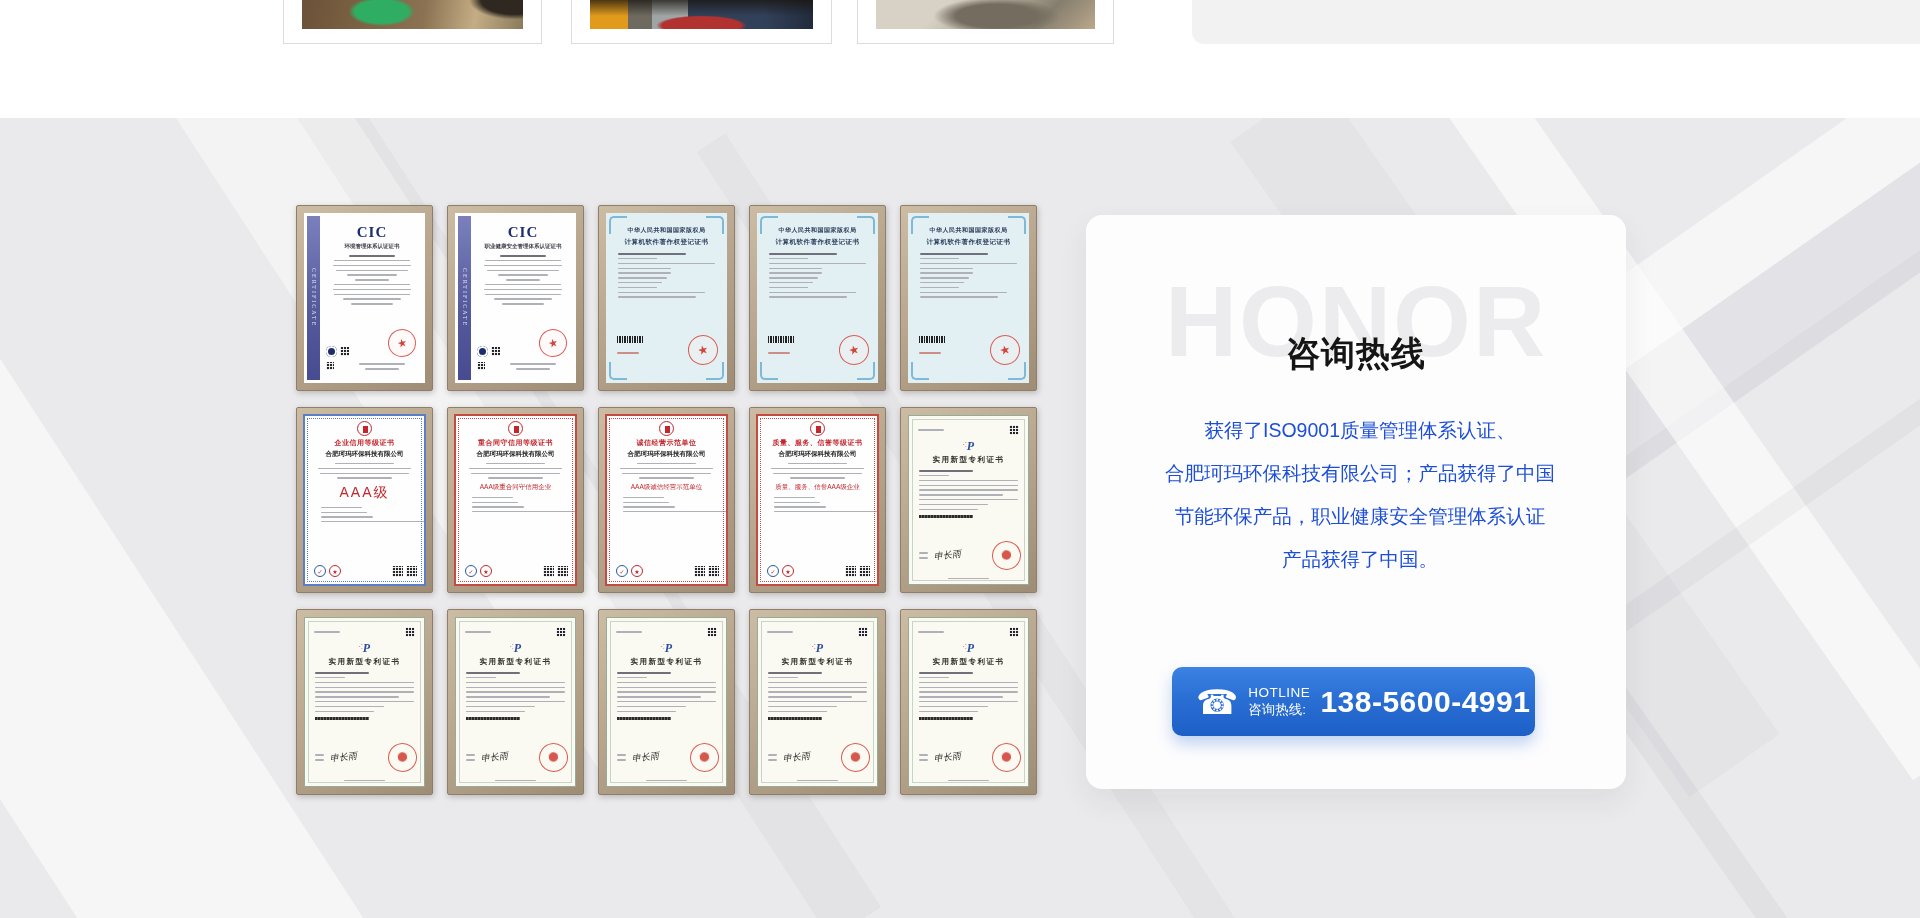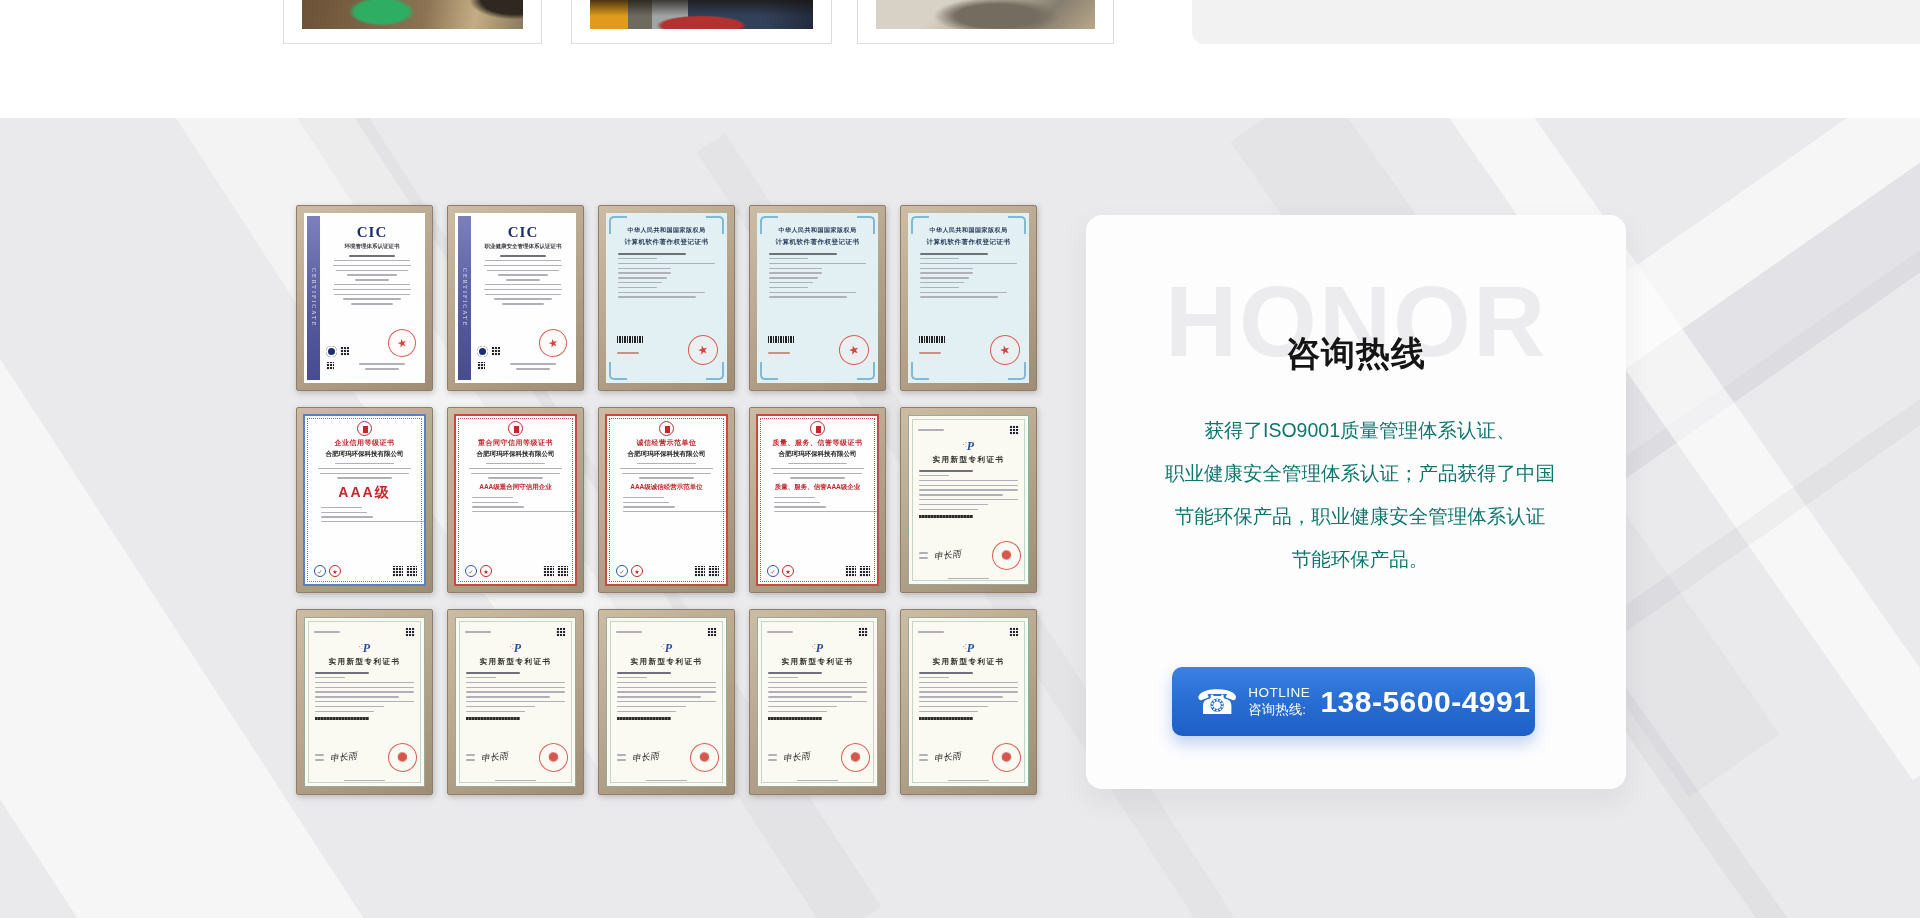--- a/index.html
+++ b/index.html
@@ -105,21 +105,21 @@
   .cert-credit .paper::after { content:""; position:absolute; inset:2px;
       border:1px dotted var(--bc); pointer-events:none; }
   .cd-emblem { width:15px; height:15px; border-radius:50%; border:1.2px solid #c1272d;
       margin:5px auto 2px; position:relative; background:#fff; }
   .cd-emblem::after { content:""; position:absolute; left:4.5px; top:3.5px; width:5px; height:7px; background:#c1272d; }
   .cd-title { text-align:center; font-size:7px; font-weight:bold; color:#c1272d;
       letter-spacing:.5px; white-space:nowrap; }
   .cd-company { text-align:center; font-size:6.5px; font-weight:bold; color:#1c1c1c;
       margin-top:2px; white-space:nowrap; }
   .cd-lines1 { margin:4px 10px 0; }
-  .cd-grade { text-align:center; margin-top:4px; font-size:6.5px; font-weight:bold;
+  .cd-grade { text-align:center; margin-top:4px; font-size:6.5px; font-weight:normal;
       color:#c1272d; white-space:nowrap; }
   .g-large .cd-grade { font-size:14px; letter-spacing:2px; margin-top:5px; }
   .cd-lines2 { margin:5px 0 0 16px; }
   .cd-badges { position:absolute; left:9px; right:7px; bottom:7px; display:flex;
       gap:3px; align-items:flex-end; }
   .ring { width:12px; height:12px; border-radius:50%; display:flex; align-items:center;
       justify-content:center; font-size:6px; }
   .ring.b { border:1.3px solid #2a58a8; color:#c1272d; }
   .ring.r { border:1.3px solid #c1272d; color:#c1272d; }
   .q11 { width:11px; height:11px; margin-left:auto; } .q11b { width:11px; height:11px; }
@@ -153,21 +153,21 @@
 
   
   .honor-card { position:absolute; left:1086px; top:97px; width:540px; height:574px;
       background:#fdfdfe; border-radius:16px; box-shadow:0 12px 30px rgba(40,40,60,.07); z-index:3; }
   .honor-watermark { position:absolute; top:56px; left:0; right:0; text-align:center;
       font-size:100px; line-height:1; font-weight:bold; color:#ececee; letter-spacing:2px;
       pointer-events:none; }
   .honor-title { position:absolute; top:116px; left:0; right:0; text-align:center;
       font-size:34px; font-weight:bold; color:#151515; letter-spacing:1px; }
   .honor-desc { position:absolute; top:194px; left:30px; right:22px; text-align:center;
-      font-size:19.5px; color:#0f766e; }
+      font-size:19.5px; color:#1d4ed8; }
   .desc-line { line-height:43px; white-space:nowrap; }
 
   .hotline-btn { position:absolute; left:86px; top:452px; width:363px; height:69px;
       border:none; border-radius:10px; cursor:pointer; display:flex; align-items:center;
       padding:0 0 0 24px; gap:10px; color:#fff;
       background:linear-gradient(180deg,#3b82e3 0%,#2a6fd4 45%,#1d5fc7 100%);
       box-shadow:0 8px 16px rgba(36,98,200,.28); }
   .phone-glyph { font-size:34px; line-height:1; color:#fff; }
   .hotline-labels { display:flex; flex-direction:column; justify-content:center;
       text-align:left; line-height:1.25; }
@@ -665,23 +665,23 @@
           </div>
     </div>
   </div>
     </div>
 
   <div class="honor-card">
     <div class="honor-watermark">HONOR</div>
     <h2 class="honor-title">咨询热线</h2>
     <div class="honor-desc">
         <div class="desc-line">获得了ISO9001质量管理体系认证、</div>
-        <div class="desc-line">职业健康安全管理体系认证；产品获得了中国</div>
+        <div class="desc-line">合肥珂玛环保科技有限公司；产品获得了中国</div>
         <div class="desc-line">节能环保产品，职业健康安全管理体系认证</div>
-        <div class="desc-line">节能环保产品。</div>
+        <div class="desc-line">产品获得了中国。</div>
       </div>
     <button class="hotline-btn">
       <span class="phone-glyph">☎</span>
       <span class="hotline-labels">
         <span class="hotline-en">HOTLINE</span>
         <span class="hotline-zh">咨询热线:</span>
       </span>
       <span class="hotline-number">138-5600-4991</span>
     </button>
   </div>

